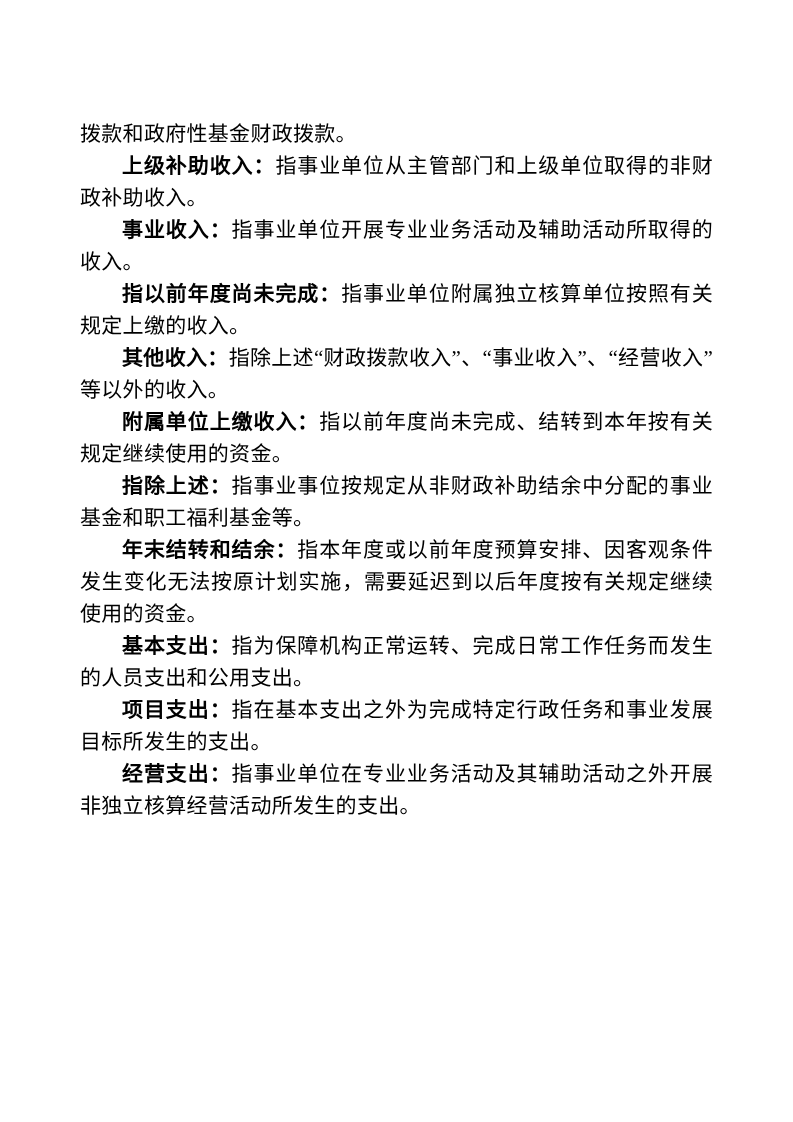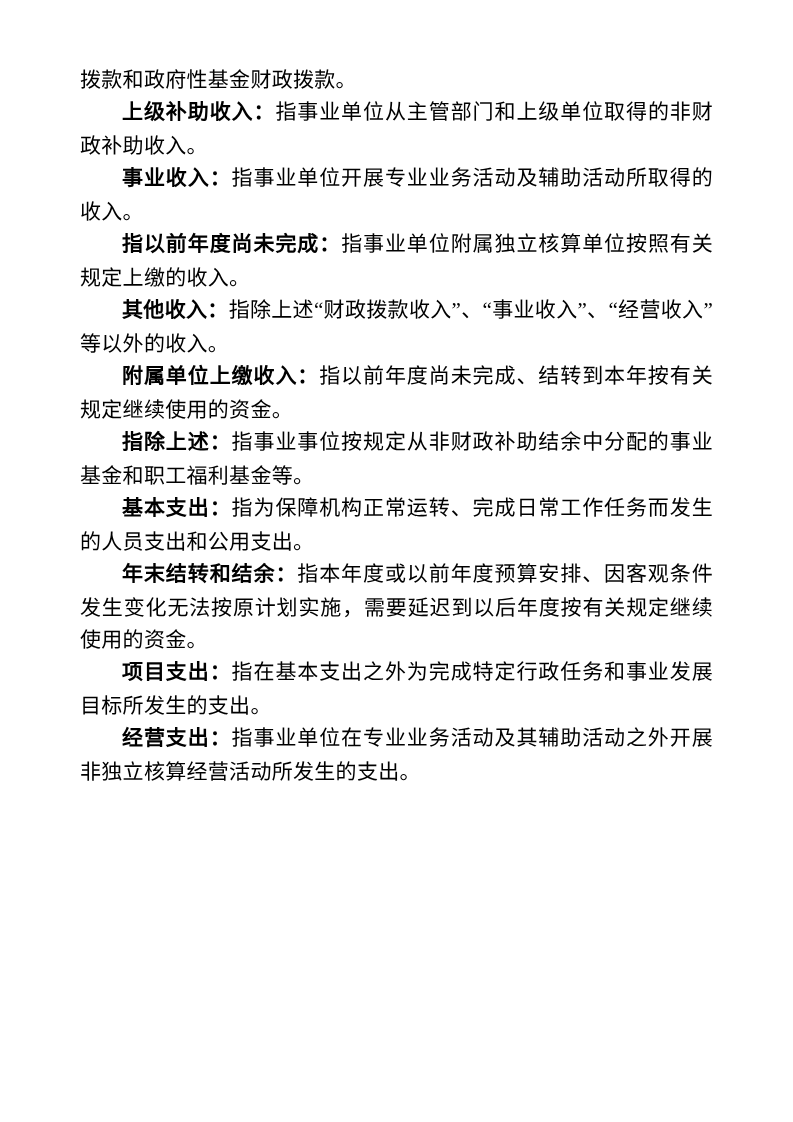--- a/index.html
+++ b/index.html
@@ -7,51 +7,51 @@
     padding: 0;
     background: #ffffff;
   }
   .page {
     position: relative;
     width: 793px;
     height: 1122px;
     margin: 0 auto;
     background: #ffffff;
     box-sizing: border-box;
-    padding: 64px 80px 0 80px;
+    padding: 118px 80px 0 80px;
     overflow: hidden;
     color: #000000;
     font-family: "Liberation Serif", "DejaVu Serif", serif;
   }
   .para {
     margin: 0;
     padding: 0;
     font-size: 21px;
     line-height: 32px;
     text-align: justify;
     letter-spacing: 0.3px;
   }
   .para.indent {
     text-indent: 2em;
   }
   .term {
-    font-family: Liberation Mono, monospace;
+    font-family: Liberation Sans, sans-serif;
     font-weight: 700;
   }
 </style>
 </head>
 <body>
 
 <div class="page">
   <p class="para">拨款和政府性基金财政拨款。</p>
   <div>
       <p class="para indent"><b class="term">上级补助收入：</b><span>指事业单位从主管部门和上级单位取得的非财政补助收入。</span></p>
       <p class="para indent"><b class="term">事业收入：</b><span>指事业单位开展专业业务活动及辅助活动所取得的收入。</span></p>
       <p class="para indent"><b class="term">指以前年度尚未完成：</b><span>指事业单位附属独立核算单位按照有关规定上缴的收入。</span></p>
       <p class="para indent"><b class="term">其他收入：</b><span>指除上述“财政拨款收入”、“事业收入”、“经营收入”等以外的收入。</span></p>
       <p class="para indent"><b class="term">附属单位上缴收入：</b><span>指以前年度尚未完成、结转到本年按有关规定继续使用的资金。</span></p>
       <p class="para indent"><b class="term">指除上述：</b><span>指事业事位按规定从非财政补助结余中分配的事业基金和职工福利基金等。</span></p>
+      <p class="para indent"><b class="term">年末结转和结余：</b><span>指本年度或以前年度预算安排、因客观条件发生变化无法按原计划实施，需要延迟到以后年度按有关规定继续使用的资金。</span></p>
       <p class="para indent"><b class="term">基本支出：</b><span>指为保障机构正常运转、完成日常工作任务而发生的人员支出和公用支出。</span></p>
-      <p class="para indent"><b class="term">年末结转和结余：</b><span>指本年度或以前年度预算安排、因客观条件发生变化无法按原计划实施，需要延迟到以后年度按有关规定继续使用的资金。</span></p>
       <p class="para indent"><b class="term">项目支出：</b><span>指在基本支出之外为完成特定行政任务和事业发展目标所发生的支出。</span></p>
       <p class="para indent"><b class="term">经营支出：</b><span>指事业单位在专业业务活动及其辅助活动之外开展非独立核算经营活动所发生的支出。</span></p>
     </div>
 </div>
 
 </body></html>

